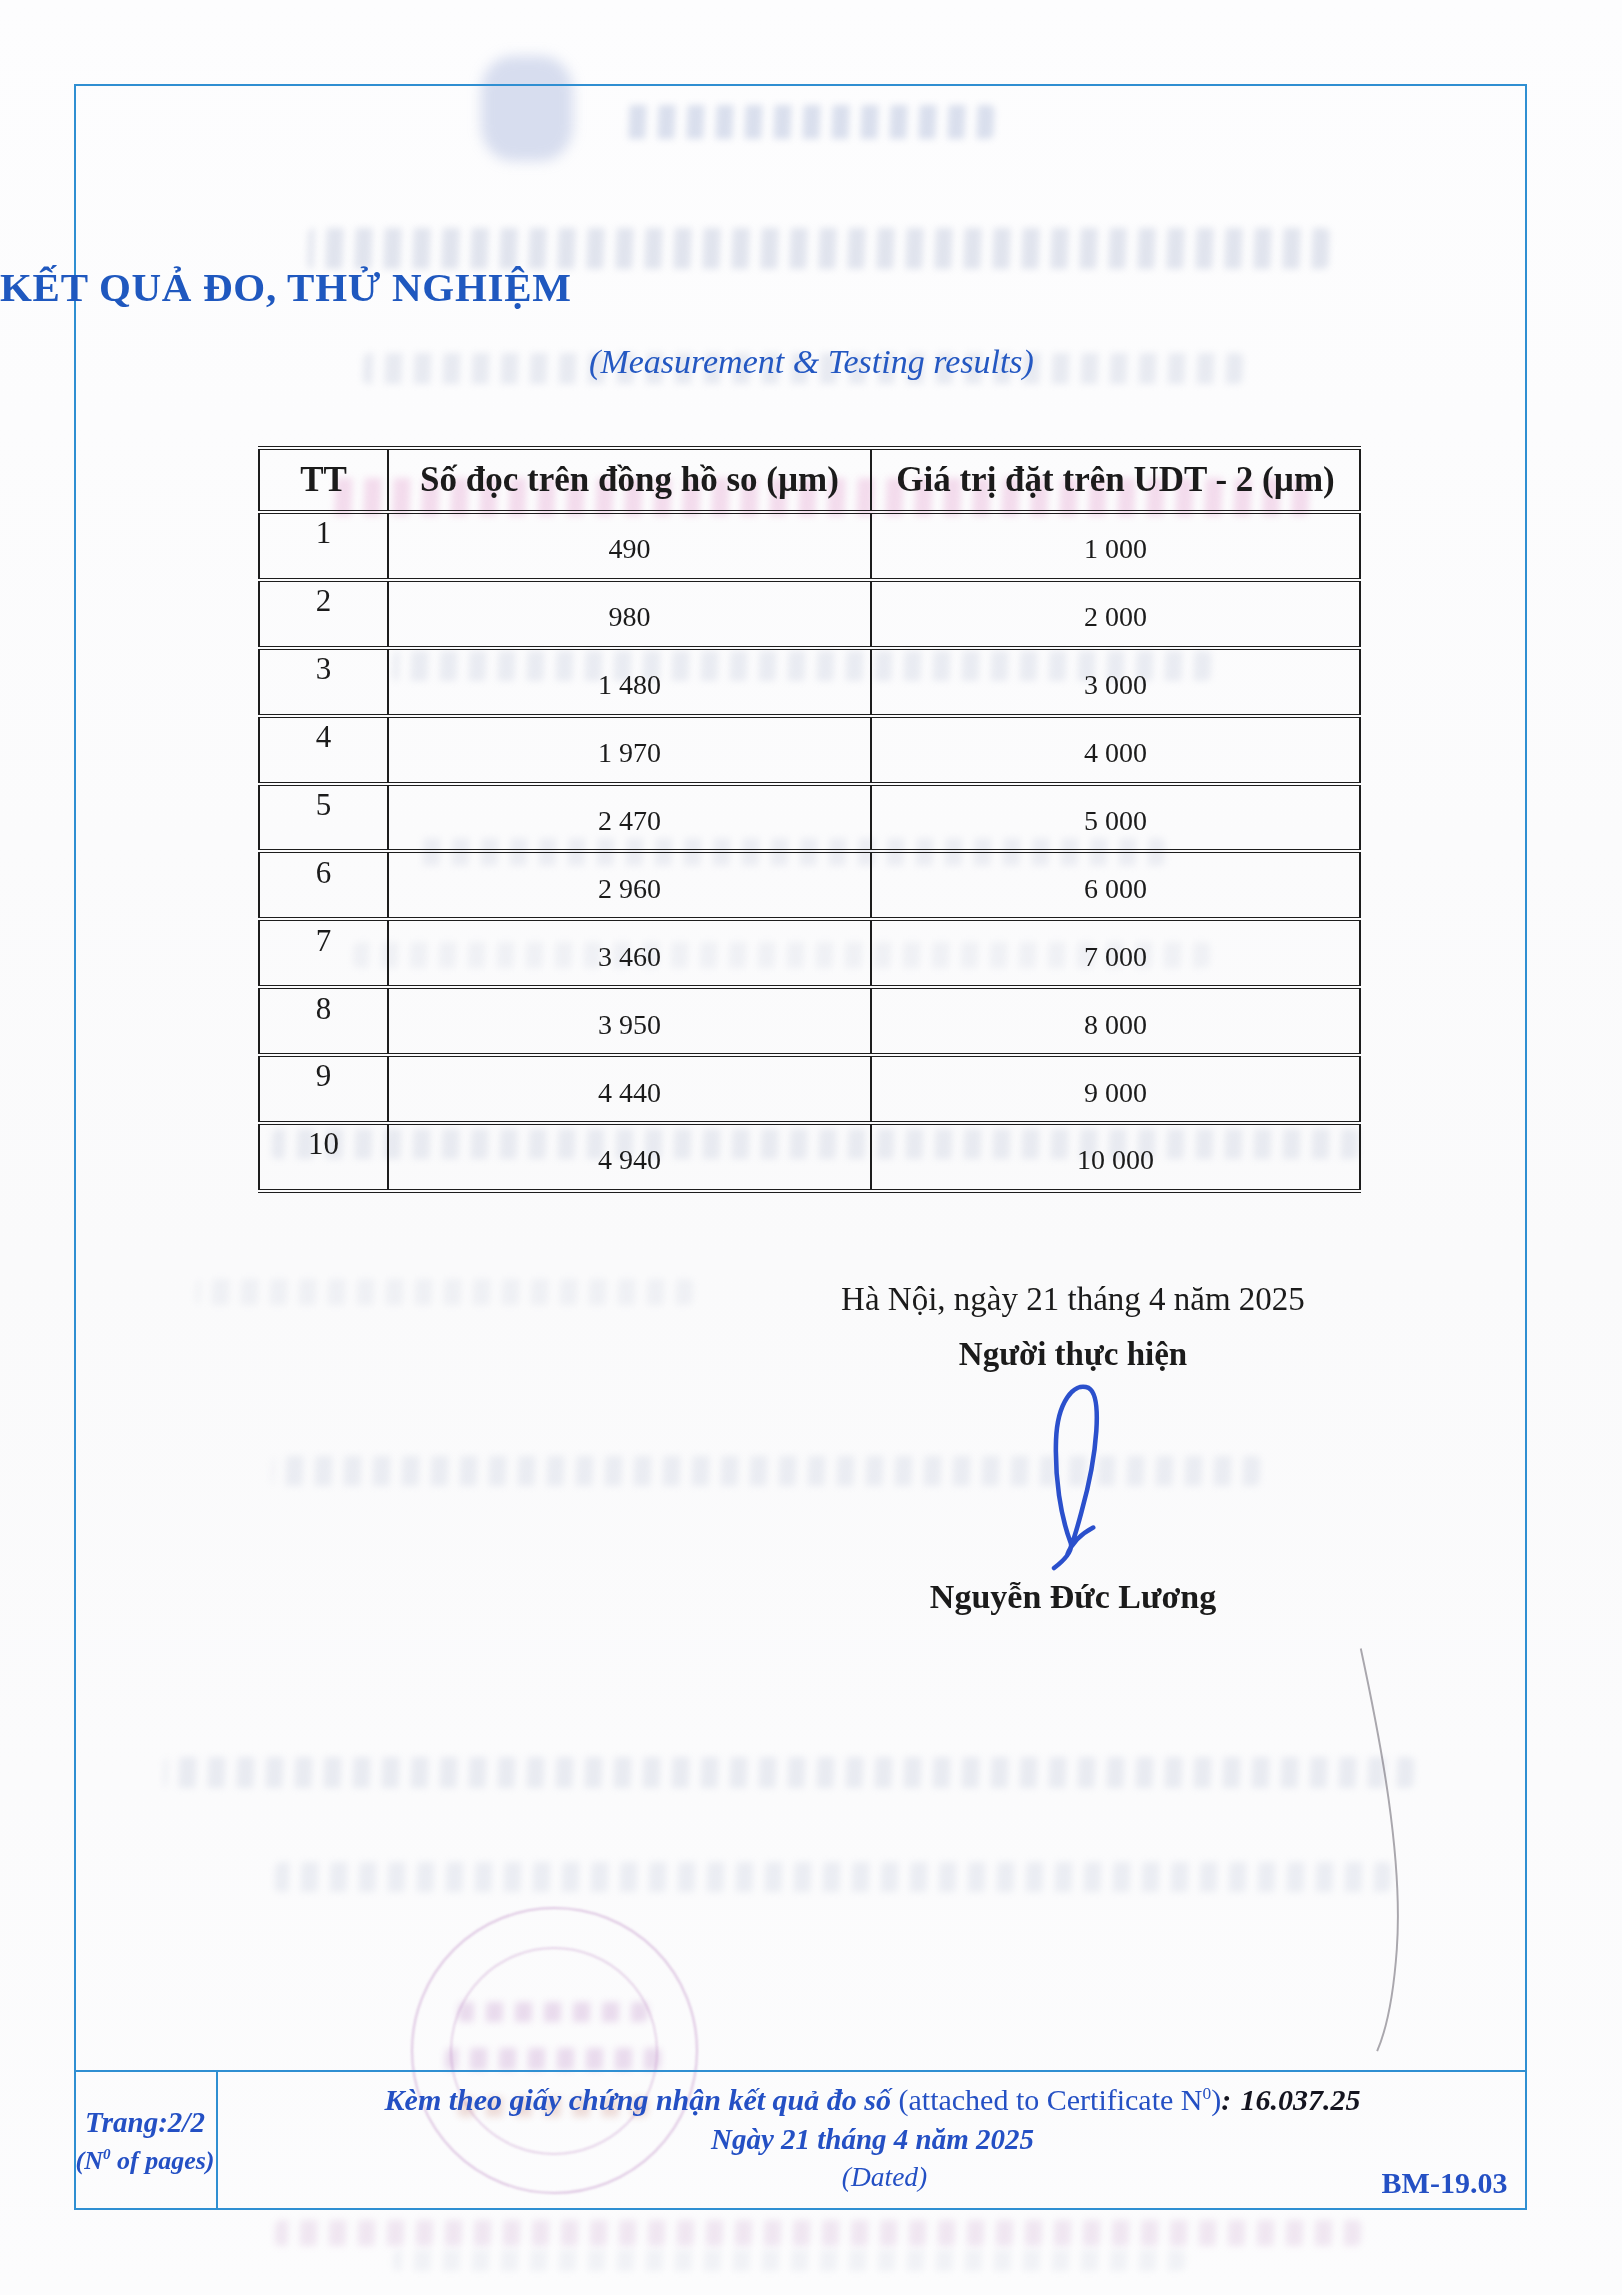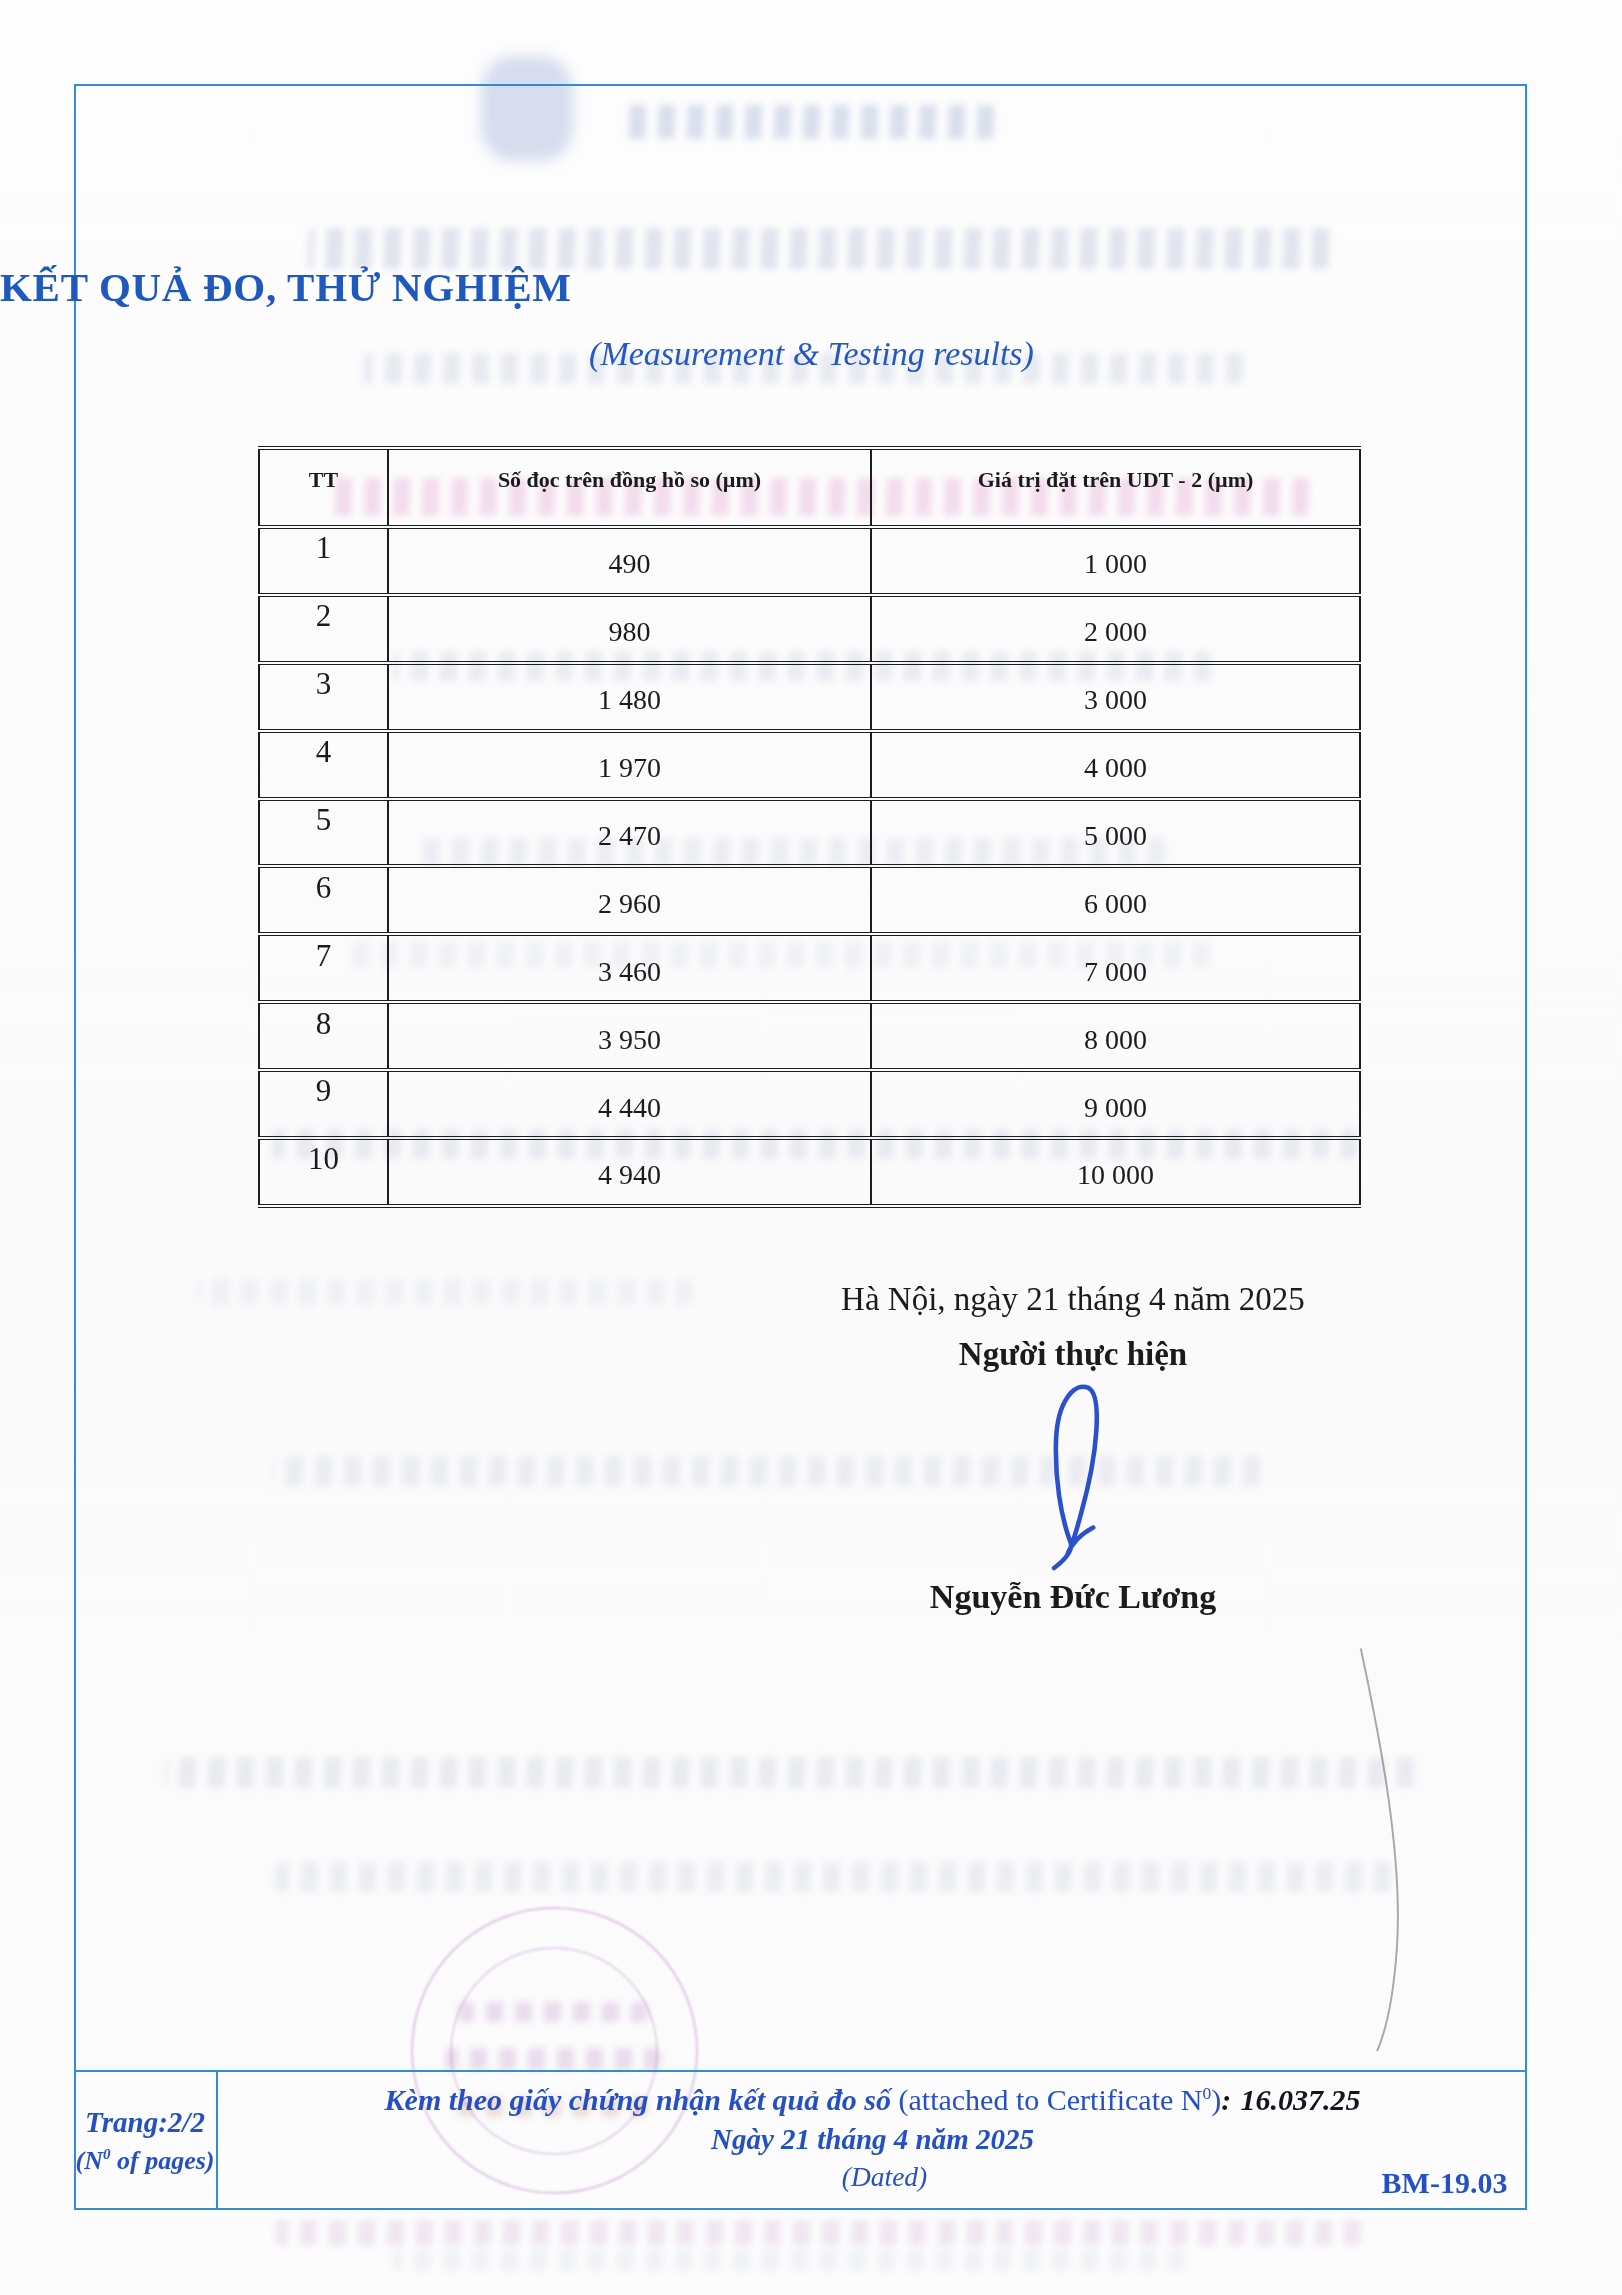--- a/index.html
+++ b/index.html
@@ -17,28 +17,28 @@
          filter:blur(3.9px);border-radius:5.2px;transform:skewX(-2deg) scaleX(-1);}
   .gblob{filter:blur(6.5px);border-radius:34%;}
   .gcircle{border-radius:50%;filter:blur(1.3px);}
   
   .frame{position:absolute;left:74px;top:84px;width:1453px;height:2126px;
          border:2px solid #2f8fd2;box-sizing:border-box;z-index:2;}
   
   .content{position:absolute;inset:0;z-index:3;}
   .title{position:absolute;left:0;right:0;top:263px;text-align:left;
          font-size:41px;font-weight:bold;color:#1f58bf;letter-spacing:0.7px;}
-  .subtitle{position:absolute;left:0;right:0;top:335px;text-align:center;
+  .subtitle{position:absolute;left:0;right:0;top:343px;text-align:center;
          font-size:34px;font-style:italic;color:#2458c2;}
   table.results{position:absolute;left:258px;top:446px;border-collapse:collapse;
          table-layout:fixed;border:2.6px solid #1d1d1d;background:transparent;}
   table.results th,table.results td{border-left:2px solid #1d1d1d;border-right:2px solid #1d1d1d;
          border-top:4.6px double #1d1d1d;border-bottom:4.6px double #1d1d1d;
          text-align:center;background:transparent;}
-  table.results th{height:58px;font-size:22px;font-weight:bold;vertical-align:middle;padding-bottom:16px;text-align:center;}
+  table.results th{height:58px;font-size:35px;font-weight:bold;vertical-align:middle;padding-bottom:1px;text-align:center;}
   table.results td{height:55px;font-size:28px;}
   table.results td.tt{vertical-align:top;padding-top:1.3px;font-size:31px;}
   table.results td.val{vertical-align:middle;padding-top:7.9px;}
   .temp{position:absolute;left:262px;top:1182px;font-size:34px;}
   .temp .en{font-style:italic;}
   sup.s0{font-size:0.58em;vertical-align:super;line-height:0;}
   .signblock{position:absolute;left:746px;top:1281px;width:654px;text-align:center;}
   .place-date{font-size:33px;}
   .role{font-size:33px;font-weight:bold;margin-top:18.3px;}
   .sig{display:block;margin:6.5px auto 0 auto;}

